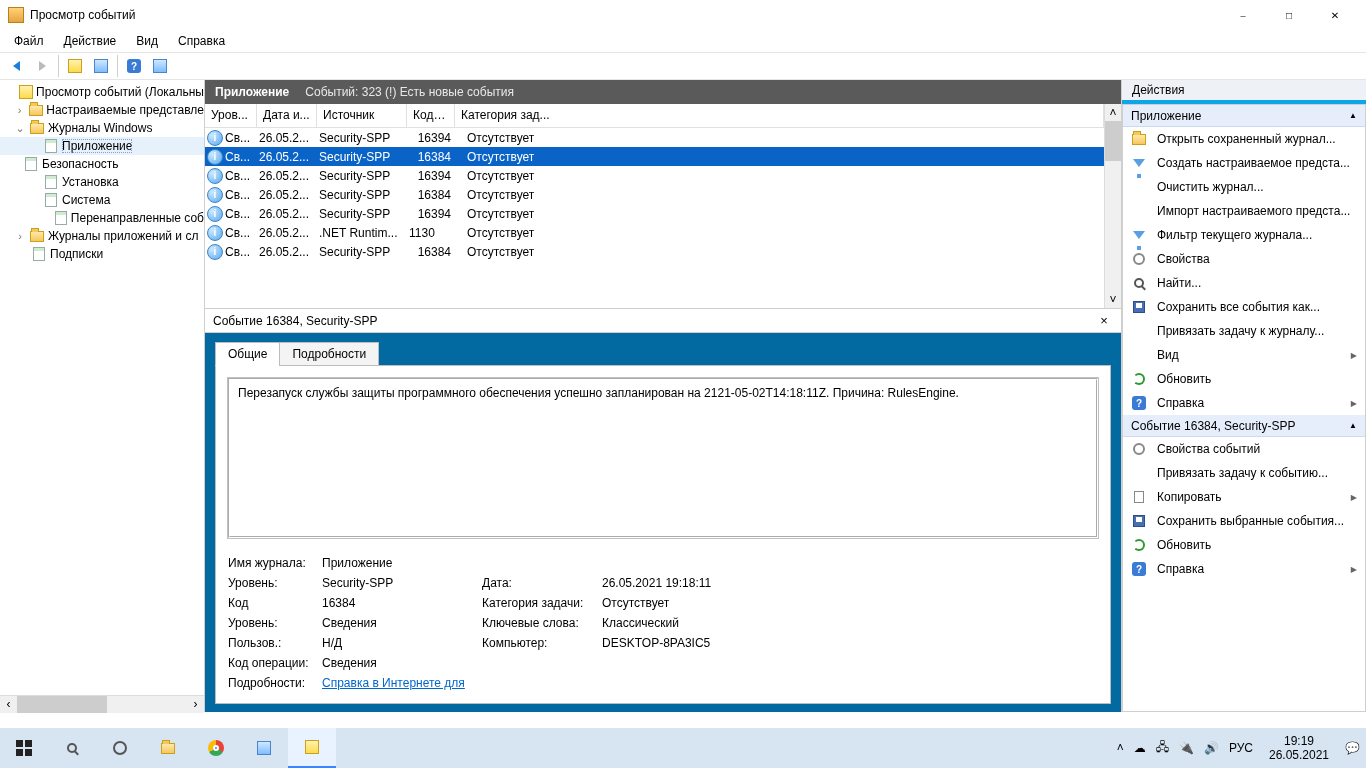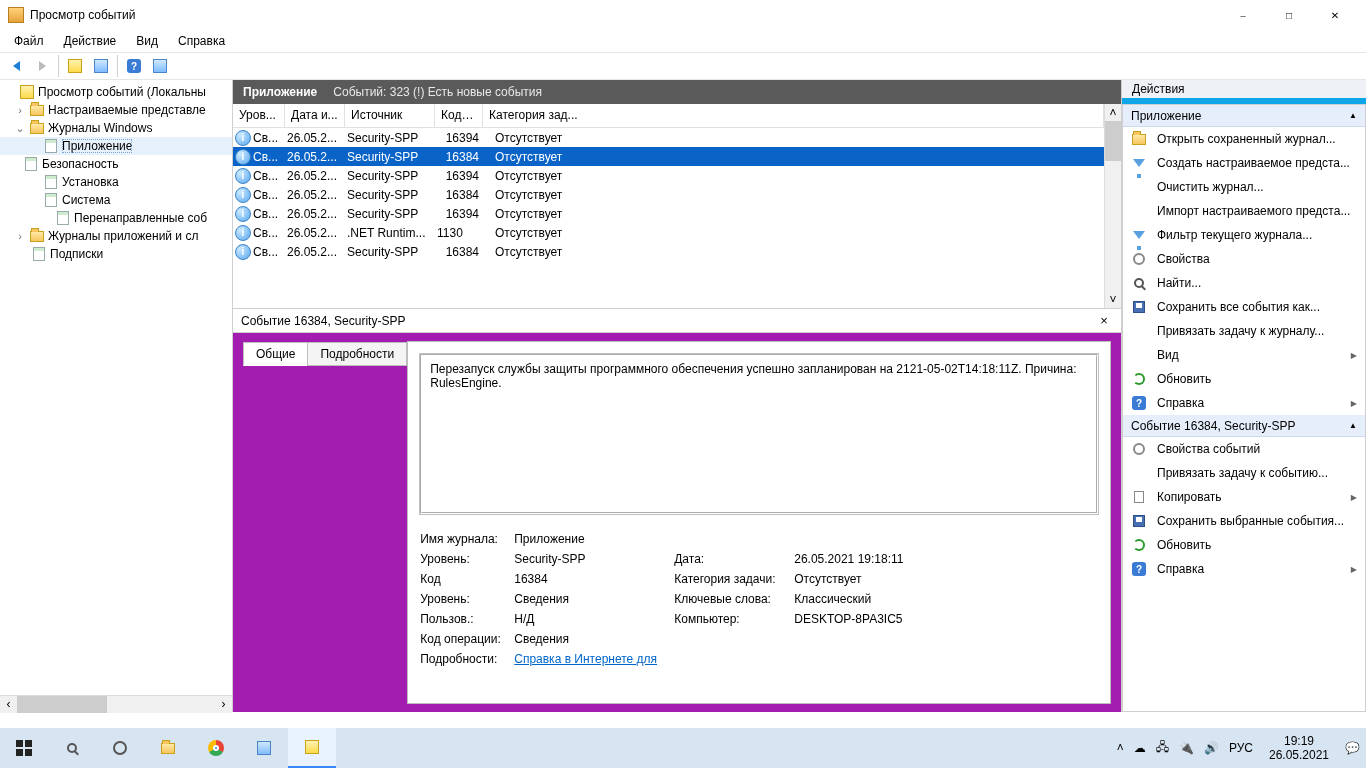--- a/index.html
+++ b/index.html
@@ -15,21 +15,21 @@
 .toolbar{height:28px;display:flex;align-items:center;padding:0 4px;gap:2px;border-top:1px solid #e5e5e5;border-bottom:1px solid #e5e5e5;background:#fff}
 .tbtn{width:24px;height:24px;display:flex;align-items:center;justify-content:center;border:1px solid transparent}
 .tsep{width:1px;height:22px;background:#d0d0d0;margin:0 2px}
 .arrow-left{width:0;height:0;border-top:5px solid transparent;border-bottom:5px solid transparent;border-right:7px solid #1e7fd6}
 .arrow-right{width:0;height:0;border-top:5px solid transparent;border-bottom:5px solid transparent;border-left:7px solid #1e7fd6}
 .arrow-right.grey{border-left-color:#bbb}
 .icon-box{width:14px;height:14px;border:1px solid #888;background:#fff}
 .icon-box.y{background:linear-gradient(#fff2b0,#ffda4a);border-color:#caa21a}
 .icon-box.b{background:linear-gradient(#cfe8ff,#7fbcff);border-color:#4a86c7}
 .body{flex:1;display:flex;min-height:0}
-.tree-pane{width:233px;border-right:1px solid #cfcfcf;display:flex;flex-direction:column;min-height:0}
+.tree-pane{width:205px;border-right:1px solid #cfcfcf;display:flex;flex-direction:column;min-height:0}
 .tree{flex:1;overflow:hidden;padding:3px 0;background:#fff}
 .tree-row{display:flex;align-items:center;height:18px;padding-left:4px;white-space:nowrap}
 .tree-row .tw{width:12px;text-align:center;color:#777;font-size:11px}
 .tree-row .ic{width:16px;height:16px;margin:0 3px;display:flex;align-items:center;justify-content:center}
 .tree-row.sel{background:#e6f1fb}
 .tree-row.sel .lbl{outline:1px dotted #7aa7d7;outline-offset:-1px}
 .hscroll{height:17px;background:#f0f0f0;border-top:1px solid #dcdcdc;display:flex;align-items:center}
 .hscroll .sb-btn{width:17px;height:17px;display:flex;align-items:center;justify-content:center;background:#f0f0f0}
 .hscroll .track{flex:1;height:17px;position:relative;background:#f0f0f0}
 .hscroll .thumb{position:absolute;left:0;top:0;height:17px;width:90px;background:#cdcdcd}
@@ -48,33 +48,33 @@
 .evt-row.sel div{color:#fff}
 .evt-row .ic{width:16px;height:16px;margin-right:2px;border-radius:50%;background:radial-gradient(circle at 30% 30%,#cdeaff,#58a8ef);border:1px solid #3b85c9;display:flex;align-items:center;justify-content:center;color:#fff;font-weight:bold;font-size:10px}
 .evt-row div{overflow:hidden;white-space:nowrap;text-overflow:ellipsis;padding:0 6px 0 0}
 .evt-vscroll{width:17px;background:#f0f0f0;border-left:1px solid #dcdcdc;display:flex;flex-direction:column}
 .evt-vscroll .sb-btn{height:17px;display:flex;align-items:center;justify-content:center}
 .evt-vscroll .track{flex:1;position:relative}
 .evt-vscroll .thumb{position:absolute;top:0;left:0;width:17px;height:40px;background:#cdcdcd}
 .detail-hdr{height:24px;border-top:0;border-bottom:1px solid #cfcfcf;background:#fff;display:flex;align-items:center;padding:0 8px}
 .detail-hdr .lbl{flex:1}
 .detail-hdr .close{width:18px;text-align:center;font-size:13px}
-.detail-body{flex:1;background:#a21caf;padding:8px 10px;display:flex;flex-direction:row;min-height:0}
+.detail-body{flex:1;background:#0369a1;padding:8px 10px;display:flex;flex-direction:column;min-height:0}
 .tabs{display:flex;height:24px;position:relative;bottom:-1px}
 .tab{padding:4px 12px;border:1px solid #bdbdbd;border-bottom:1px solid #bdbdbd;background:#f4f4f4}
 .tab.active{background:#fff;border-bottom-color:#fff}
 .tab+.tab{margin-left:-1px}
 .tab-body{flex:1;border:1px solid #bdbdbd;background:#fff;padding:12px 12px;overflow:hidden}
 .desc-box{width:100%;height:160px;border:2px groove #fff;outline:1px solid #c0c0c0;padding:6px 8px;background:#fff}
 .props{margin-top:18px;display:grid;grid-template-columns:94px 160px 120px 1fr;row-gap:6px;column-gap:0}
 .props .k{color:#000}
 .props .v{color:#000}
 .link{color:#0066cc;text-decoration:underline}
 .actions-pane{width:244px;background:#fff;display:flex;flex-direction:column}
-.actions-title{height:24px;background:#eef2f7;border-bottom:6px solid #0ea5e9;display:flex;align-items:center;padding:0 10px;font-size:12px}
+.actions-title{height:24px;background:#eef2f7;border-bottom:4px solid #0ea5e9;display:flex;align-items:center;padding:0 10px;font-size:12px}
 .actions-body{flex:1;border:1px solid #cfcfcf;margin:0;overflow:hidden}
 .section-hdr{height:22px;background:#e6eefb;border-top:0;border-bottom:1px solid #cfd9ee;display:flex;align-items:center;padding:0 8px}
 .section-hdr .arr{margin-left:auto;font-size:8px}
 .action-item{display:flex;align-items:center;height:24px;padding:0 8px;gap:10px}
 .action-item .ic{width:16px;height:16px;display:flex;align-items:center;justify-content:center}
 .action-item .arr{margin-left:auto;font-size:8px;color:#666}
 .taskbar{position:absolute;left:0;bottom:0;width:1366px;height:40px;background:#d7e4f2;display:flex;align-items:center}
 .taskbar .start{width:48px;height:40px;display:flex;align-items:center;justify-content:center}
 .taskbar .start svg{width:16px;height:16px}
 .taskbar .tbtn2{width:48px;height:40px;display:flex;align-items:center;justify-content:center}

